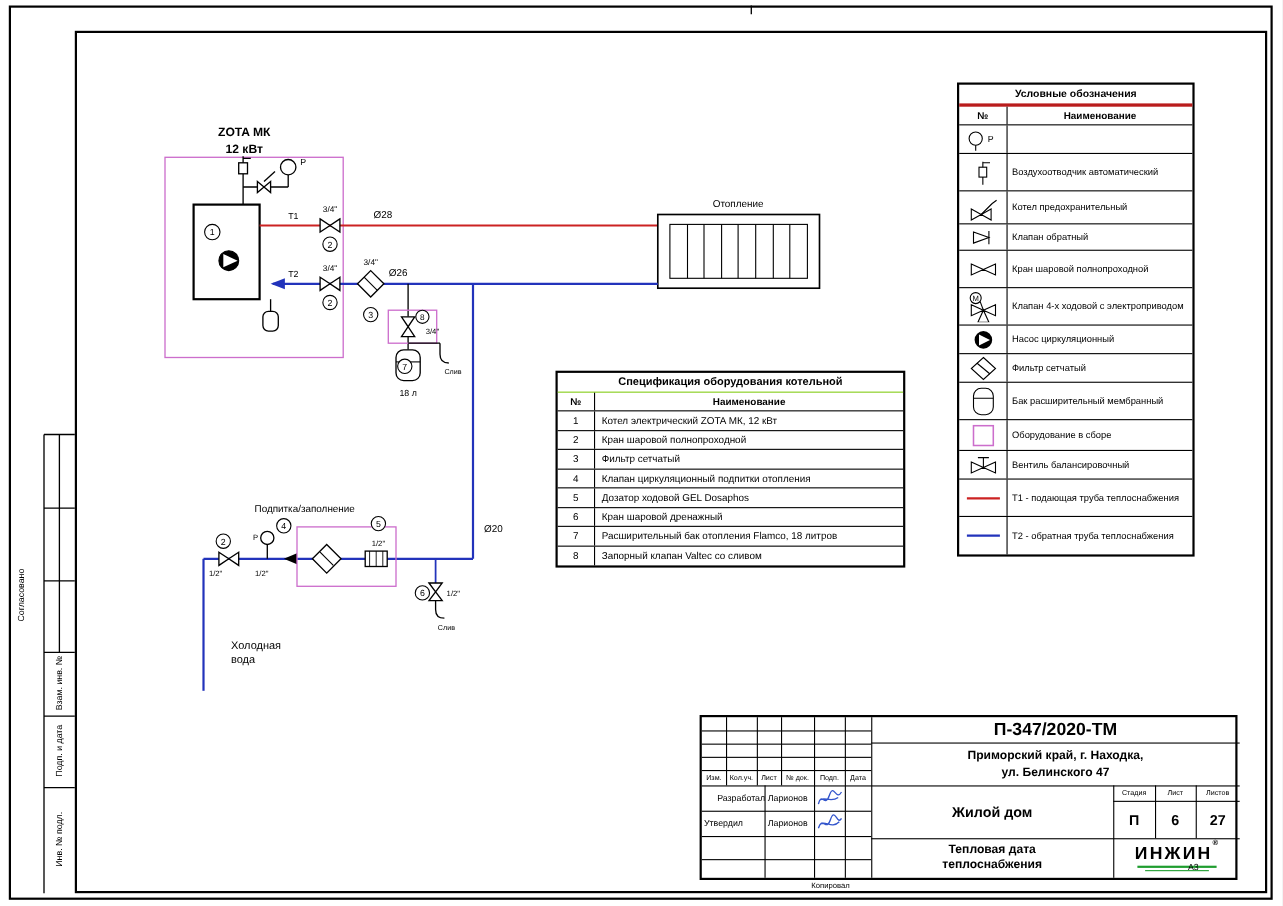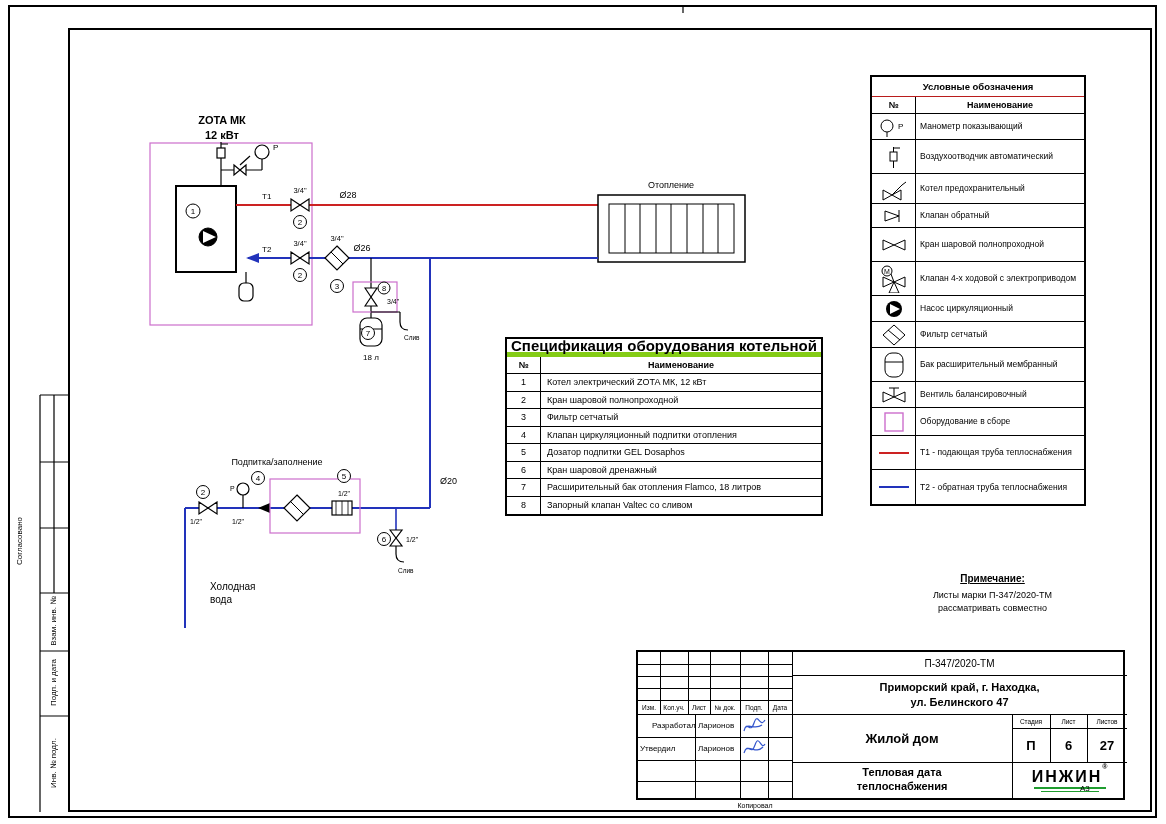--- a/index.html
+++ b/index.html
@@ -7,48 +7,48 @@
   body { font-family:"Liberation Sans", sans-serif; color:#000; }
   .page { position:relative; width:1166px; height:824px; background:#fff; overflow:hidden; }
   .abs { position:absolute; }
   .outer-border { left:8px; top:5px; width:1149px; height:813px; border:2px solid #000; }
   .inner-frame { left:68px; top:28px; width:1084px; height:784px; border:2px solid #000; }
   svg text { font-family:"Liberation Sans", sans-serif; fill:#000; }
   .rot { position:absolute; transform:rotate(-90deg); transform-origin:left top; font-size:8px; text-align:center; white-space:nowrap; line-height:12px; }
 
   
   .spec { left:505px; top:337px; width:318px; background:#fff; border:2px solid #000; font-size:9px; }
-  .spec-title { height:18px; display:flex; align-items:center; justify-content:center; font-weight:bold; font-size:15px; border-bottom:5px solid #84cc16; }
+  .spec-title { height:18px; display:flex; align-items:center; justify-content:center; font-weight:bold; font-size:10px; border-bottom:1px solid #84cc16; }
   .spec-head { display:flex; height:17px; border-bottom:1px solid #000; font-weight:bold; }
   .spec-row { display:flex; height:17.5px; border-bottom:1px solid #000; }
   .spec-row:last-child { border-bottom:none; }
   .spec-num { width:34px; border-right:1px solid #000; display:flex; align-items:center; justify-content:center; }
   .spec-name { flex:1; display:flex; align-items:center; padding:0 6px; }
   .spec-head .spec-name { justify-content:center; }
 
   
   .legend { left:870px; top:75px; width:216px; background:#fff; border:2px solid #000; font-size:8.5px; }
-  .leg-title { height:20px; display:flex; align-items:center; justify-content:center; font-weight:bold; font-size:9.5px; border-bottom:1px solid #b91c1c; }
+  .leg-title { height:20px; display:flex; align-items:center; justify-content:center; font-weight:bold; font-size:9.5px; border-bottom:3px solid #b91c1c; }
   .leg-head { display:flex; height:17px; border-bottom:1px solid #000; font-weight:bold; font-size:9px; }
   .leg-row { display:flex; border-bottom:1px solid #000; }
   .leg-row:last-child { border-bottom:none; }
   .leg-sym { width:44px; border-right:1px solid #000; display:flex; align-items:center; justify-content:center; }
   .leg-name { flex:1; display:flex; align-items:center; padding:2px 4px; line-height:1.2; }
   .leg-head .leg-name { justify-content:center; }
 
   
   .note { left:895px; top:572px; width:195px; text-align:center; font-size:9px; line-height:1.45; }
   .note-title { font-weight:bold; text-decoration:underline; font-size:10px; margin-bottom:2px; }
 
   
   .tblock { left:636px; top:650px; width:489px; height:150px; border:2px solid #000; background:#fff; }
   .tblock .vl { position:absolute; width:1px; background:#000; }
   .tblock .hl { position:absolute; height:1px; background:#000; }
   .cell { position:absolute; display:flex; align-items:center; justify-content:center; text-align:center; overflow:hidden; }
-  .doc-num { font-size:10px; font-weight:normal;text-align:center; }
+  .doc-num { font-size:16px; font-weight:bold;text-align:center; }
   .addr { font-size:11px; font-weight:bold; line-height:1.3; }
   .small-h { font-size:6.5px; }
   .role { font-size:8px; justify-content:flex-start; padding-left:2px; }
   .objname { font-size:13px; font-weight:bold; }
   .stageval { font-size:13px; font-weight:bold; }
   .dwgname { font-size:11px; font-weight:bold; line-height:1.25; }
   .logo { flex-direction:column; }
   .logo-text { font-size:16px; font-weight:bold; letter-spacing:2px; position:relative; }
   .logo-text sup { font-size:7px; position:relative; top:-7px; letter-spacing:0; }
   .logo-bar { width:72px; height:2px; background:#1f9d2f; margin-top:1px; }
@@ -242,21 +242,21 @@
     <div class="spec-row">
         <div class="spec-num">3</div>
         <div class="spec-name">Фильтр сетчатый</div>
       </div>
     <div class="spec-row">
         <div class="spec-num">4</div>
         <div class="spec-name">Клапан циркуляционный подпитки отопления</div>
       </div>
     <div class="spec-row">
         <div class="spec-num">5</div>
-        <div class="spec-name">Дозатор подпитки GEL Dosaphos</div>
+        <div class="spec-name">Дозатор ходовой GEL Dosaphos</div>
       </div>
     <div class="spec-row">
         <div class="spec-num">6</div>
         <div class="spec-name">Кран шаровой дренажный</div>
       </div>
     <div class="spec-row">
         <div class="spec-num">7</div>
         <div class="spec-name">Расширительный бак отопления Flamco, 18 литров</div>
       </div>
     <div class="spec-row">
@@ -273,21 +273,20 @@
     </div>
 
     <div class="leg-row" style="min-height:26px">
       <div class="leg-sym">
           <svg width="38" height="22">
             <circle cx="12" cy="10" r="6" fill="none" stroke="#000"></circle>
             <line x1="12" y1="16" x2="12" y2="21" stroke="#000"></line>
             <text x="23" y="13" font-size="8">P</text>
           </svg>
         </div>
-      <div class="leg-name">Манометр показывающий</div>
     </div>
     <div class="leg-row" style="min-height:34px">
       <div class="leg-sym">
           <svg width="38" height="26">
             <rect x="15" y="8" width="7" height="9" fill="none" stroke="#000"></rect>
             <path d="M18.5 17 V24 M18.5 8 V3 M18.5 4 H25" fill="none" stroke="#000"></path>
           </svg>
         </div>
       <div class="leg-name">Воздухоотводчик автоматический</div>
     </div>
@@ -348,60 +347,55 @@
     </div>
     <div class="leg-row" style="min-height:34px">
       <div class="leg-sym">
           <svg width="38" height="28">
             <rect x="10" y="2" width="18" height="24" rx="7" fill="none" stroke="#000"></rect>
             <line x1="10" y1="11" x2="28" y2="11" stroke="#000"></line>
           </svg>
         </div>
       <div class="leg-name">Бак расширительный мембранный</div>
     </div>
+    <div class="leg-row" style="min-height:28px">
+      <div class="leg-sym">
+          <svg width="38" height="22">
+            <rect x="10" y="2" width="18" height="18" fill="none" stroke="#cc6ecc" stroke-width="1.4"></rect>
+          </svg>
+        </div>
+      <div class="leg-name">Оборудование в сборе</div>
+    </div>
     <div class="leg-row" style="min-height:26px">
       <div class="leg-sym">
           <svg width="38" height="22">
             <path d="M8 8 L19 13 L8 18 Z M30 8 L19 13 L30 18 Z" fill="none" stroke="#000"></path>
             <path d="M19 13 V4 M14 4 H24" fill="none" stroke="#000"></path>
           </svg>
         </div>
       <div class="leg-name">Вентиль балансировочный</div>
     </div>
-    <div class="leg-row" style="min-height:28px">
-      <div class="leg-sym">
-          <svg width="38" height="22">
-            <rect x="10" y="2" width="18" height="18" fill="none" stroke="#cc6ecc" stroke-width="1.4"></rect>
-          </svg>
-        </div>
-      <div class="leg-name">Оборудование в сборе</div>
-    </div>
     <div class="leg-row" style="min-height:34px">
       <div class="leg-sym">
           <svg width="38" height="10">
             <line x1="4" y1="5" x2="34" y2="5" stroke="#cc2222" stroke-width="2"></line>
           </svg>
         </div>
       <div class="leg-name">Т1 - подающая труба теплоснабжения</div>
     </div>
     <div class="leg-row" style="min-height:34px">
       <div class="leg-sym">
           <svg width="38" height="10">
             <line x1="4" y1="5" x2="34" y2="5" stroke="#2233bb" stroke-width="2"></line>
           </svg>
         </div>
       <div class="leg-name">Т2 - обратная труба теплоснабжения</div>
     </div>
   </div>
 
-  <div class="abs note">
-    <div class="note-title">Примечание:</div>
-    <div>Листы марки П-347/2020-ТМ</div>
-    <div>рассматривать совместно</div>
-  </div>
 
   <div class="abs tblock">
 
     <div class="vl" style="left:154px;top:0;height:146px"></div>
     <div class="vl" style="left:22px;top:0;height:62px"></div>
     <div class="vl" style="left:50px;top:0;height:62px"></div>
     <div class="vl" style="left:72px;top:0;height:62px"></div>
     <div class="vl" style="left:102px;top:0;height:146px"></div>
     <div class="vl" style="left:130px;top:0;height:146px"></div>
     <div class="vl" style="left:57px;top:62px;height:84px"></div>

